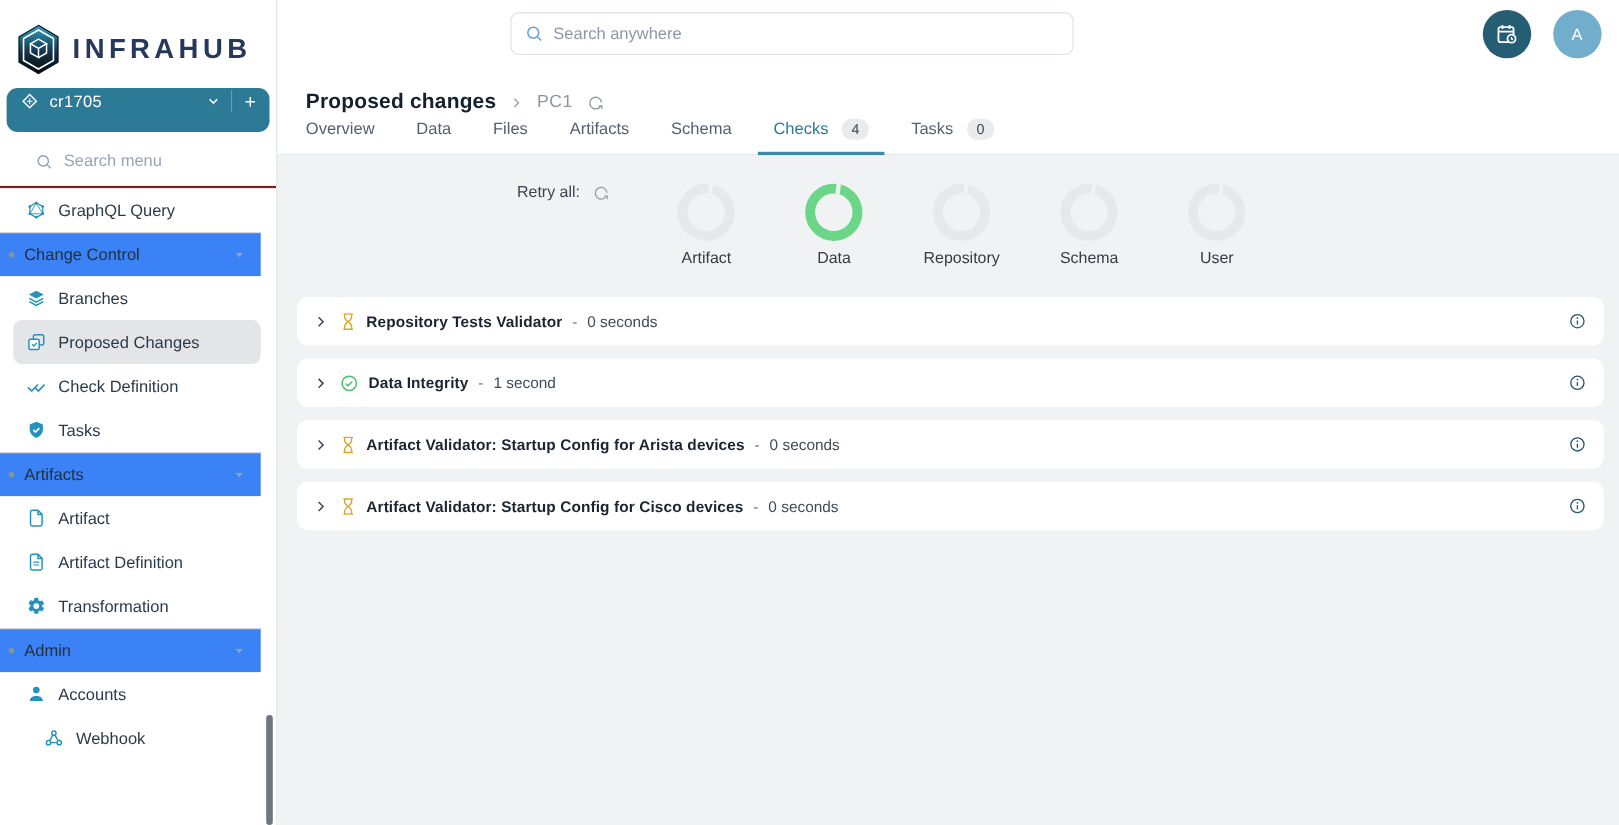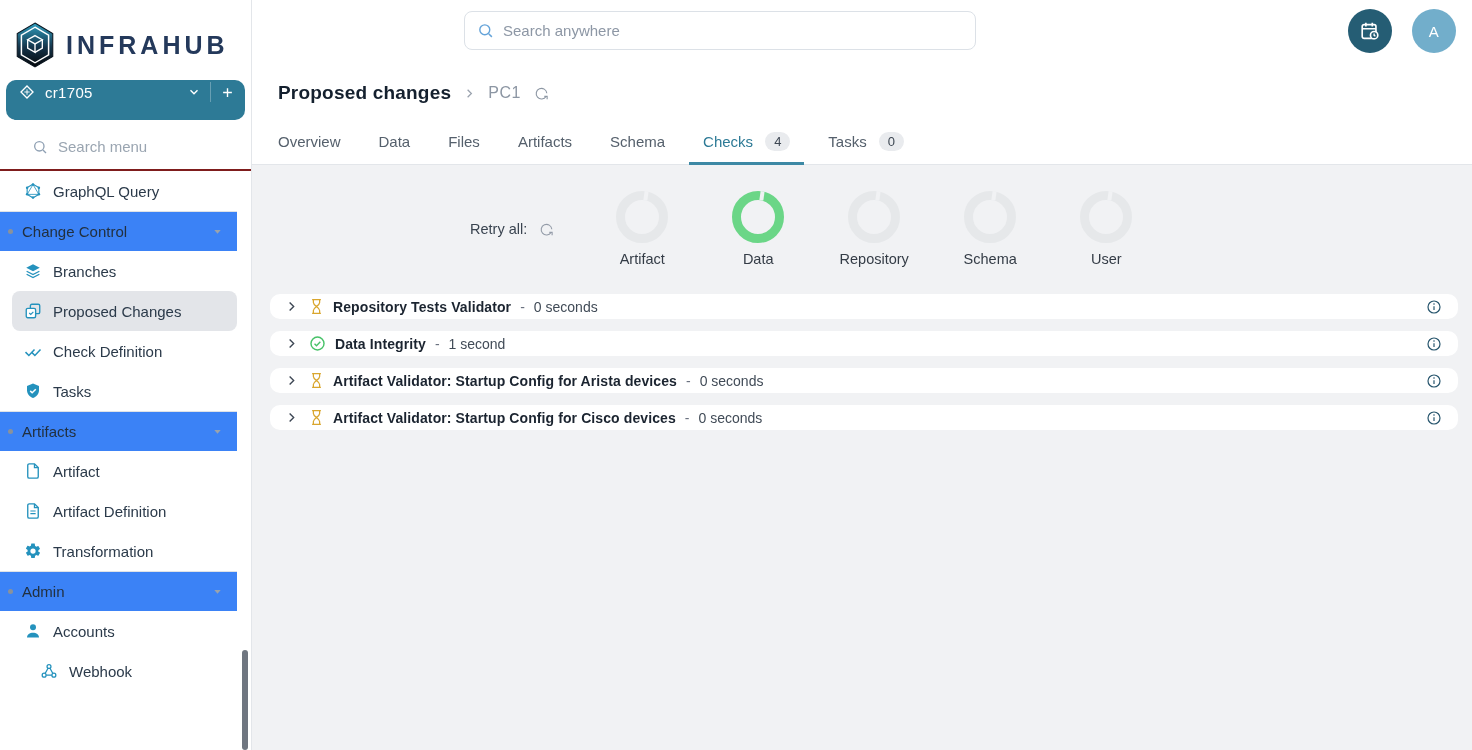--- a/index.html
+++ b/index.html
@@ -53,41 +53,41 @@
   .cal-btn { background:#255d74; color:#fff; }
   .avatar { background:#72aecb; color:#fff; font-size:15px; letter-spacing:.5px; }
 
   .page-head { padding:17px 24px 0 26px; }
   .crumb-row { display:flex; align-items:center; gap:11px; height:30px; }
   .page-title { font-size:19px; font-weight:700; color:#14202e; letter-spacing:.2px; }
   .crumb-sep { color:#9aa2ae; display:flex; }
   .crumb-current { font-size:16px; color:#8c96a3; letter-spacing:.5px; }
   .crumb-refresh { color:#8c96a3; background:none; border:none; cursor:pointer; display:flex; margin-left:2px; }
 
-  .tabs { display:flex; gap:38px; margin-top:24px; }
+  .tabs { display:flex; gap:38px; margin-top:0; }
   .tab { display:flex; align-items:center; gap:12px; padding-bottom:13px; font-size:15px; color:#55606c; cursor:pointer; position:relative; }
   .tab .badge { background:#e9ebee; color:#3d4753; font-size:13px; border-radius:11px; padding:3px 9px; line-height:1; }
   .tab.active { color:#2d7a96; }
   .tab.active::after { content:""; position:absolute; left:-14px; right:-14px; bottom:-1px; height:3px; background:#3d89a5; }
 
   
   .content { flex:1; padding:26px 14px 0 18px; background:#f1f2f4; overflow:hidden; }
-  .retry-row { display:flex; align-items:center; }
+  .retry-row { display:flex; align-items:flex-start; }
   .retry-label-grp { margin-left:200px; display:flex; align-items:center; gap:12px; }
   .retry-text { font-size:14.5px; color:#3a4450; }
   .retry-btn { background:none; border:none; cursor:pointer; color:#949ca8; display:flex; }
   .rings { display:flex; margin-left:30px; }
   .ring-wrap { width:116px; display:flex; flex-direction:column; align-items:center; }
   .ring { box-sizing:content-box; width:34px; height:34px; border:9px solid #e6e8ea; border-radius:50%; position:relative; }
   .ring.success { border-color:#6bd687; }
   .ring .notch { position:absolute; top:-9px; left:calc(50% - 1px); width:4px; height:9px; background:#f1f2f4; transform:rotate(8deg); transform-origin:2px 26px; }
   .ring-label { margin-top:8px; font-size:14.5px; color:#343c46; }
 
   .check-list { margin-top:27px; }
-  .check-card { background:#fff; border-radius:10px; height:25px; display:flex; align-items:center;
+  .check-card { background:#fff; border-radius:10px; height:44px; display:flex; align-items:center;
     padding:0 16px 0 12px; margin-bottom:12px; }
   .chev-btn { background:none; border:none; cursor:pointer; color:#3d4754; display:flex; padding:2px; }
   .status-ic { margin-left:8px; display:flex; }
   .check-title { margin-left:9px; font-size:14px; font-weight:700; color:#1b2430; letter-spacing:.1px; }
   .check-sep { margin:0 9px; color:#6b7280; font-size:14px; }
   .check-dur { color:#414b57; font-size:14px; }
   .info-btn { margin-left:auto; background:none; border:none; cursor:pointer; color:#27556d; display:flex; }
 </style>
 </head>
 <body>

